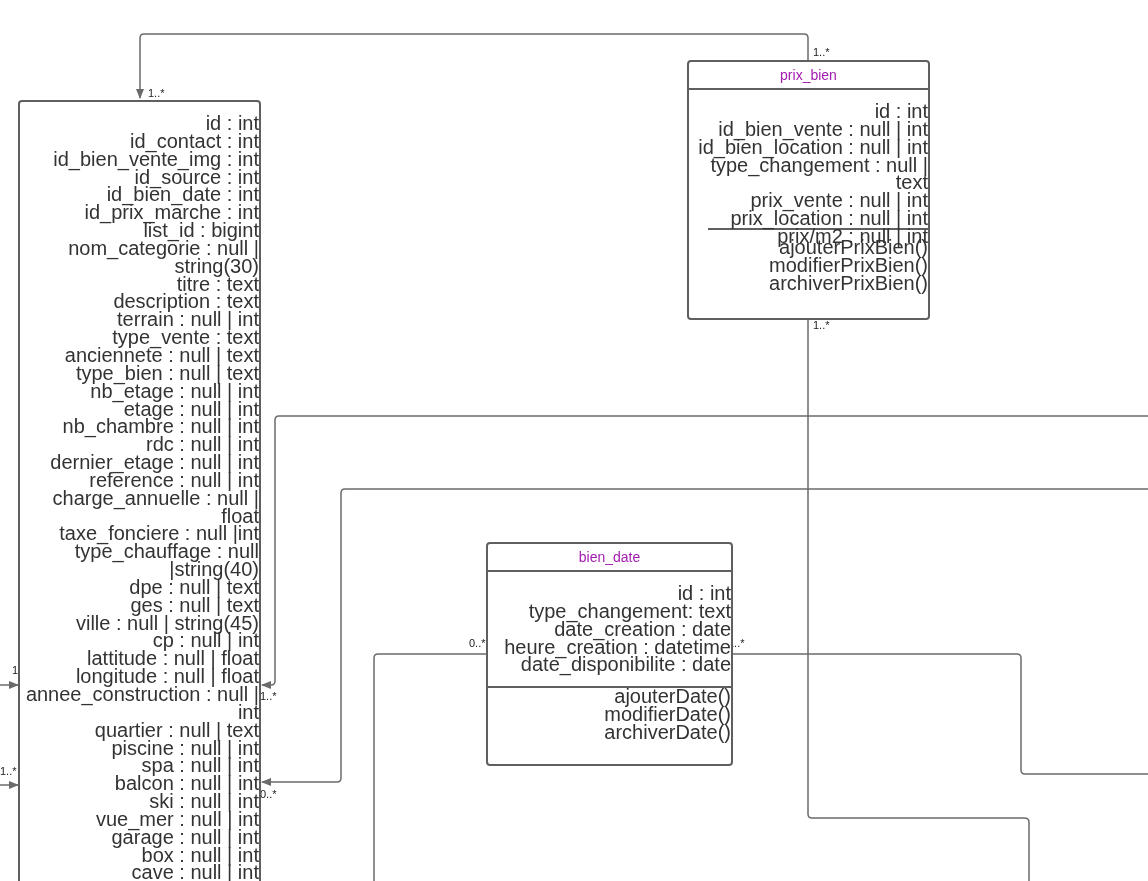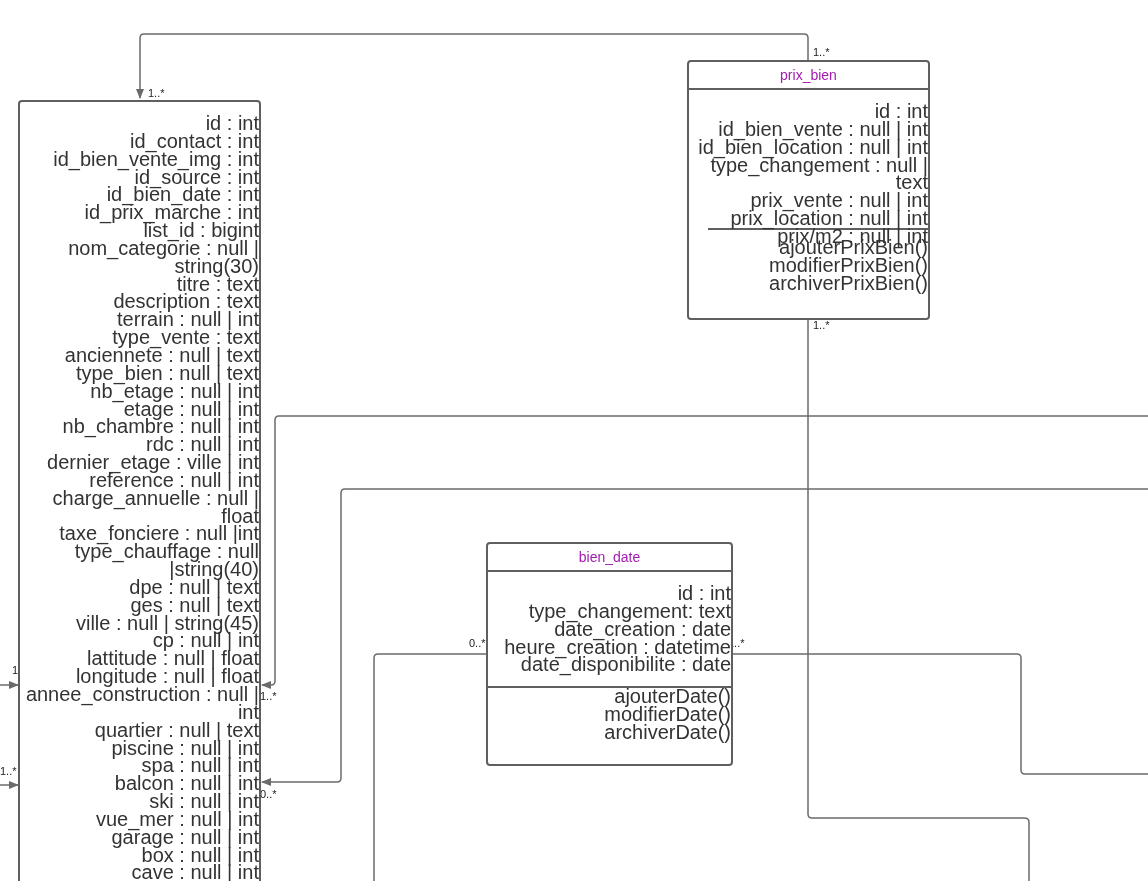--- a/index.html
+++ b/index.html
@@ -58,21 +58,21 @@
       <div>titre : text</div>
       <div>description : text</div>
       <div>terrain : null | int</div>
       <div>type_vente : text</div>
       <div>anciennete : null | text</div>
       <div>type_bien : null | text</div>
       <div>nb_etage : null | int</div>
       <div>etage : null | int</div>
       <div>nb_chambre : null | int</div>
       <div>rdc : null | int</div>
-      <div>dernier_etage : ville | int</div>
+      <div>dernier_etage : null | int</div>
       <div>reference : null | int</div>
       <div>charge_annuelle : null | float</div>
       <div>taxe_fonciere : null |int</div>
       <div>type_chauffage : null |string(40)</div>
       <div>dpe : null | text</div>
       <div>ges : null | text</div>
       <div>ville : null | string(45)</div>
       <div>cp : null | int</div>
       <div>lattitude : null | float</div>
       <div>longitude : null | float</div>

